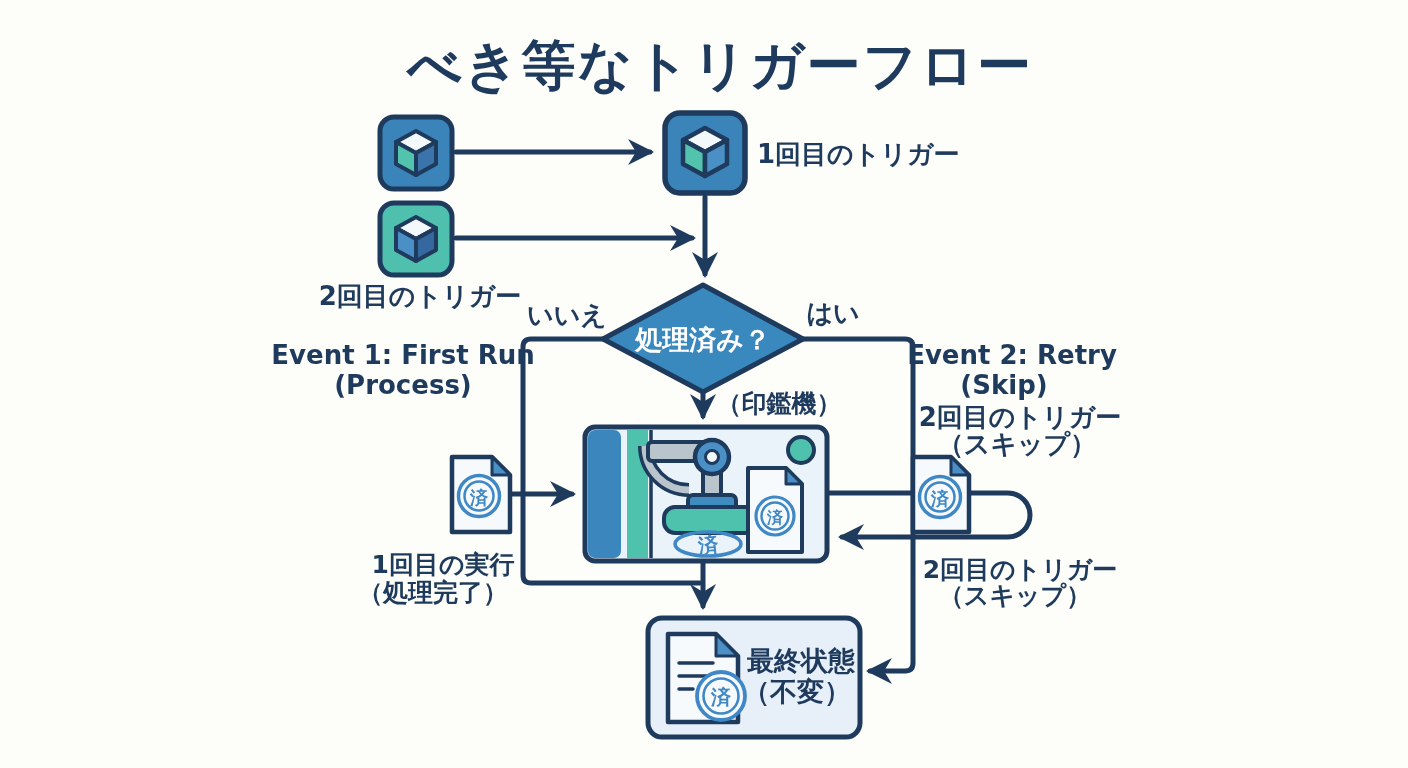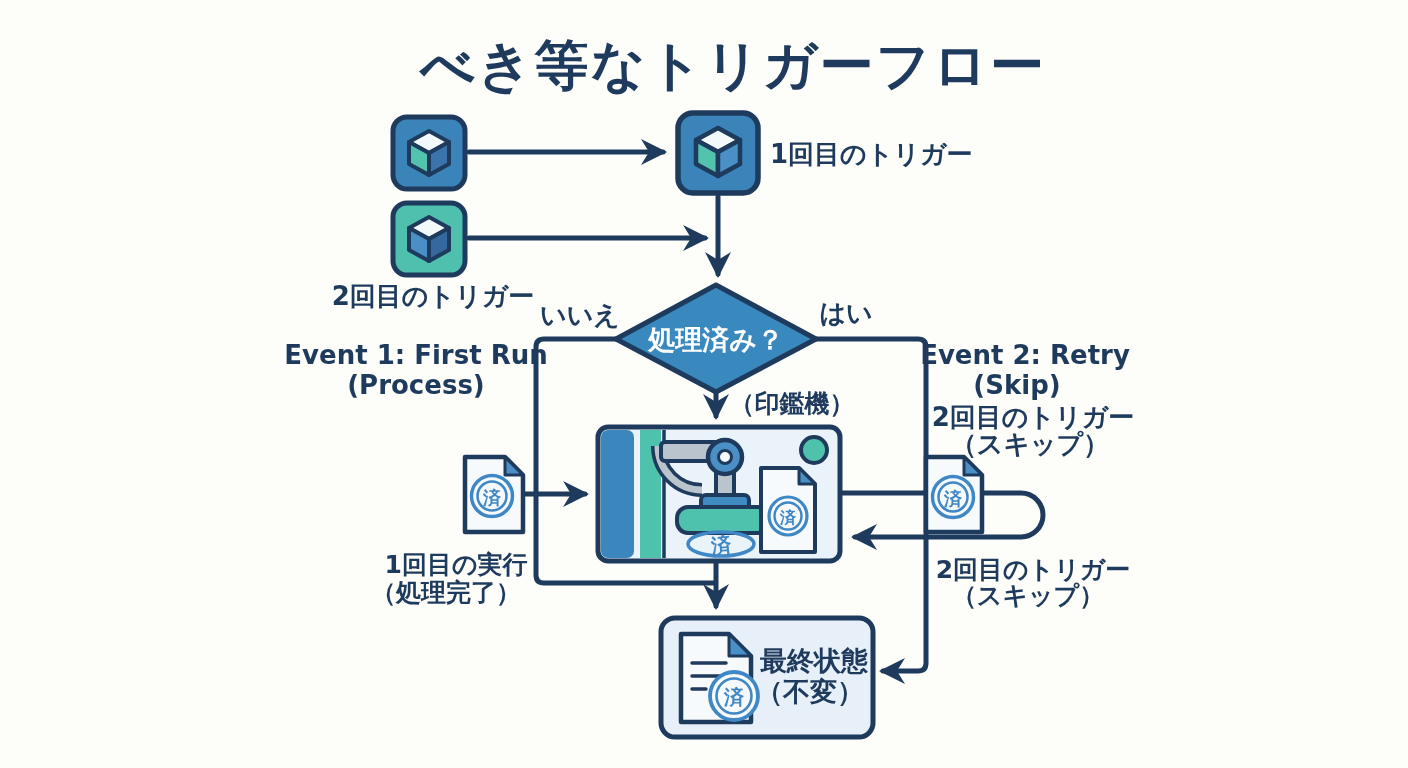--- a/index.html
+++ b/index.html
@@ -1,21 +1,21 @@
 <!DOCTYPE html>
 <html><head>
 <meta charset="utf-8">
 <style>
   html,body{margin:0;padding:0;}
   body{
     width:1408px;height:768px;overflow:hidden;
     background:#fdfdfa;
     font-family:"DejaVu Sans", sans-serif;
   }
-  .canvas{position:relative;width:1276px;height:768px;margin-left:13px;}
+  .canvas{position:relative;width:1276px;height:768px;}
   svg{display:block;}
   text{font-family:"DejaVu Sans", sans-serif;fill:#1e3a5c;font-weight:bold;}
   .lbl{font-size:26px;}
   .lbl-sm{font-size:25px;}
   .stamp-txt{fill:#3f87c5;font-weight:bold;}
   .white-txt{fill:#ffffff;}
 </style>
 </head>
 <body>
 

